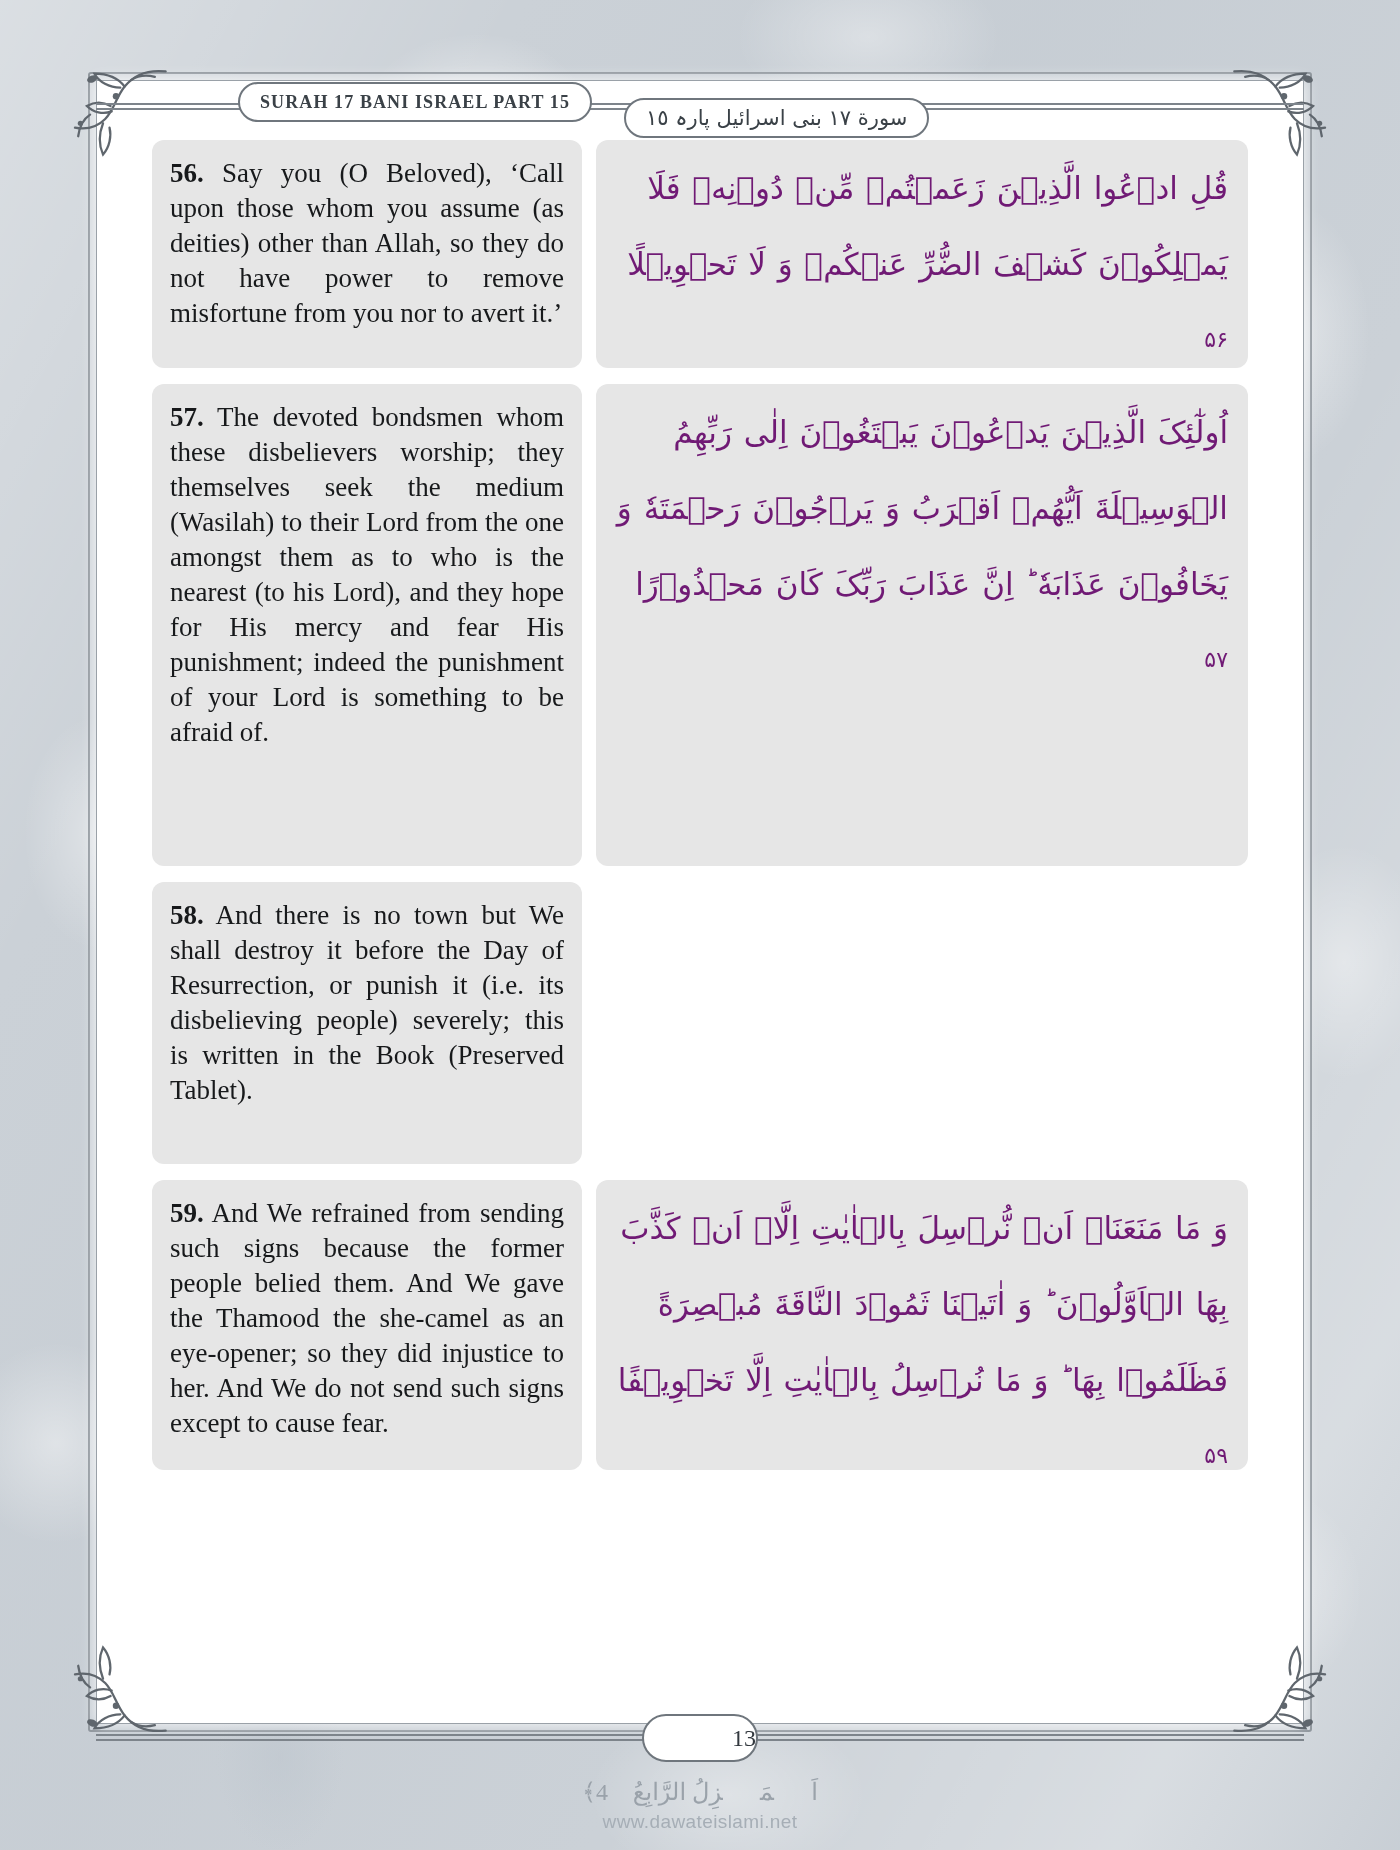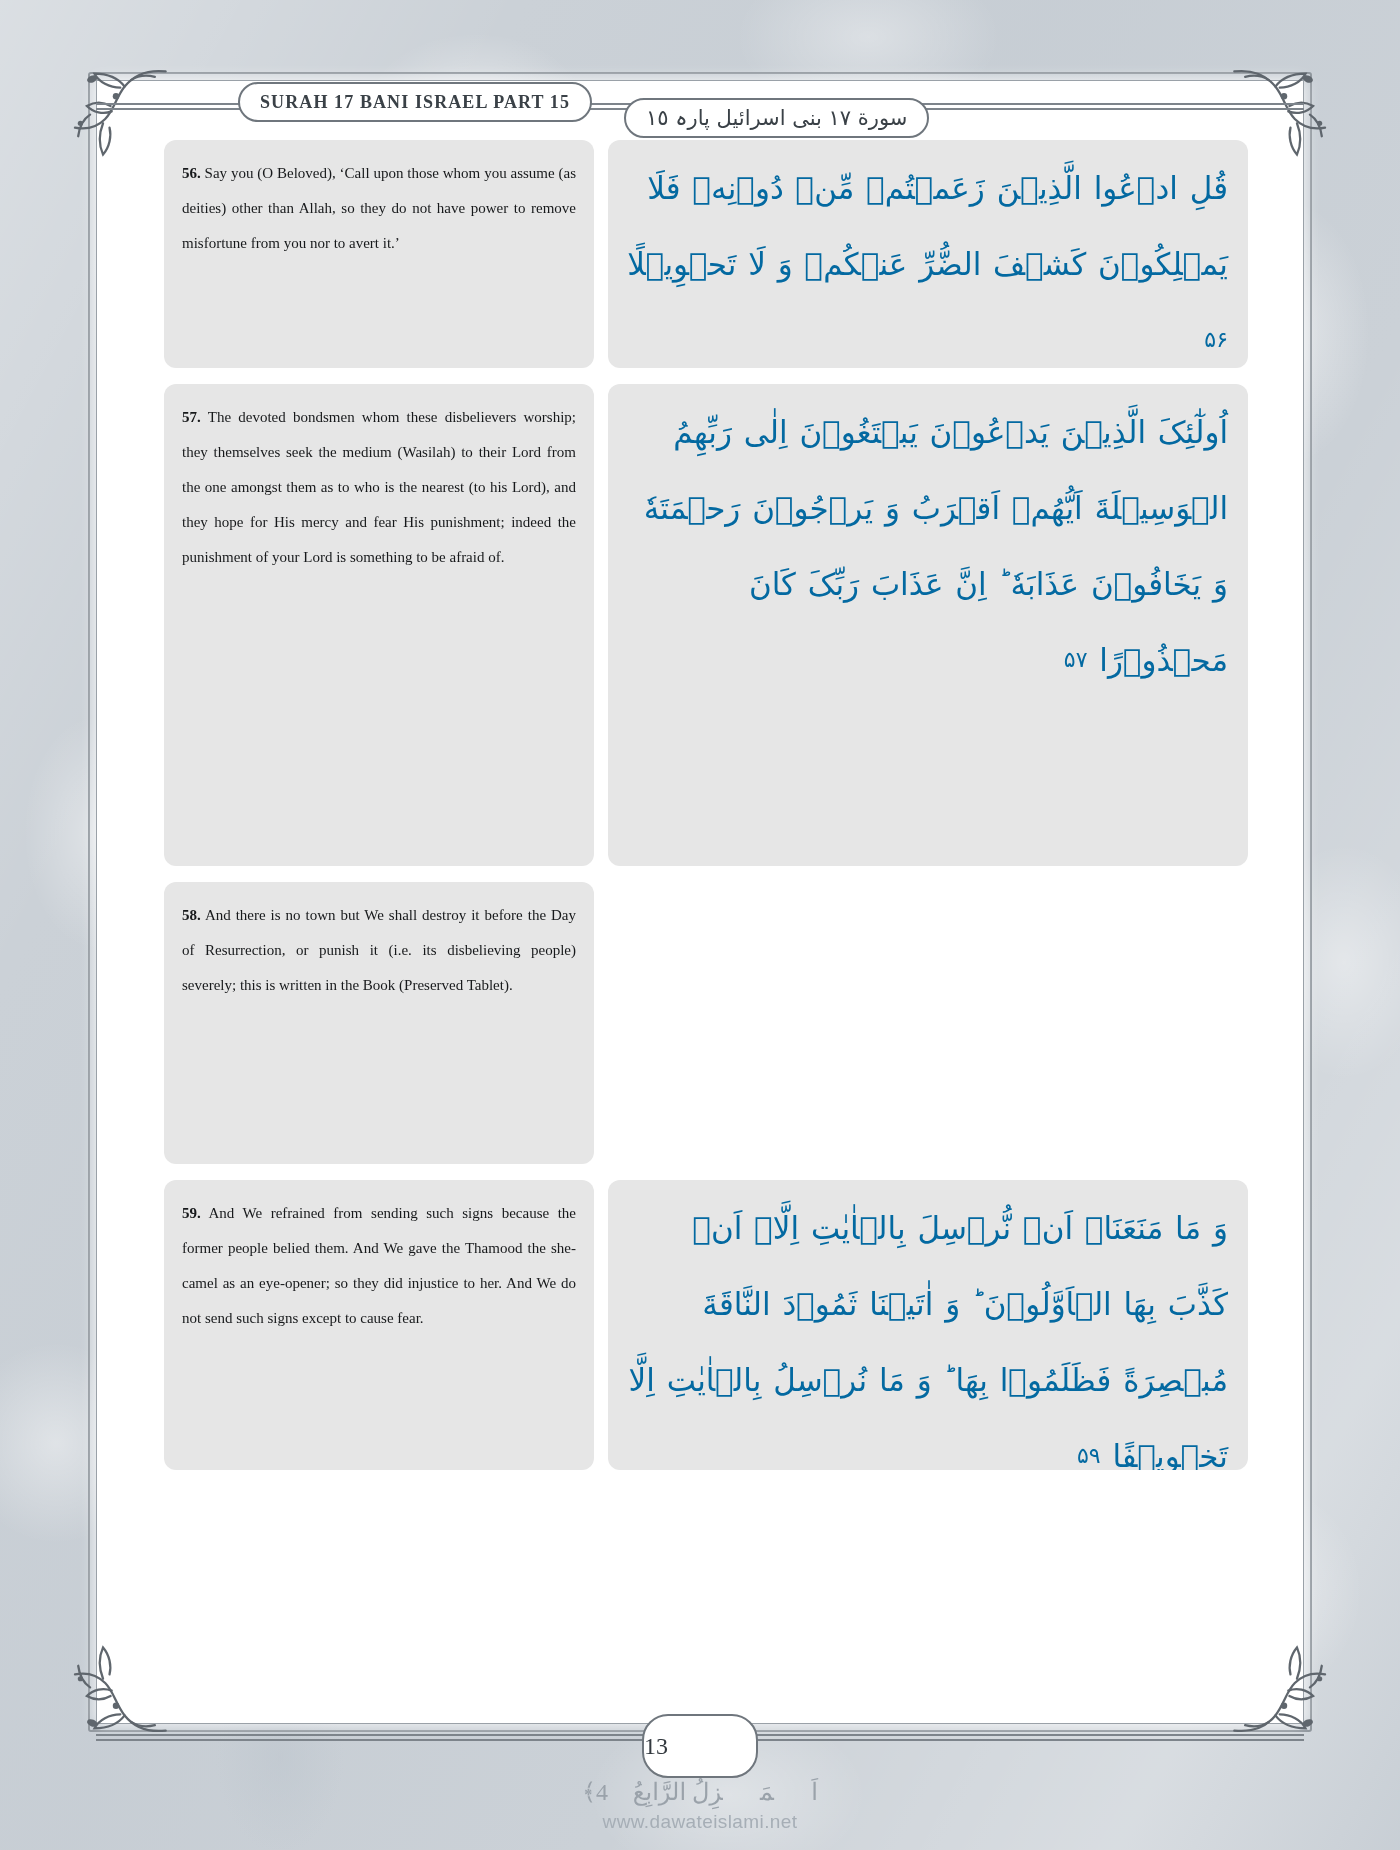--- a/index.html
+++ b/index.html
@@ -133,39 +133,38 @@
   .panel {
     background: #e6e6e6;
     border-radius: 12px;
     padding: 16px 18px;
     overflow: hidden;
   }
   .panel-en {
     width: 430px;
     flex: 0 0 430px;
     font-family: "Liberation Serif", serif;
-    font-size: 15px;
+    font-size: 27px;
     line-height: 35px;
     color: #17191b;
     text-align: justify;
     text-justify: inter-word;
     hyphens: none;
-    margin-left: 12px;
   }
   .panel-en .vnum {
     font-weight: 700;
   }
   .panel-ar {
     flex: 1 1 auto;
     direction: rtl;
     text-align: right;
     font-family: "DejaVu Sans", sans-serif;
     font-size: 31px;
     line-height: 76px;
-    color: #0369a1;
+    color: #701a75;
     padding: 10px 20px 10px 16px;
     letter-spacing: -0.5px;
     word-spacing: 2px;
   }
   .panel-ar .ayah-mark {
     font-size: 22px;
     vertical-align: 4px;
   }
 
   
@@ -182,27 +181,27 @@
     height: 7px;
     border-top: 2px solid #7d848b;
     border-bottom: 2px solid #7d848b;
   }
   #page-pill {
     position: absolute;
     left: 50%;
     transform: translateX(-50%);
     top: -2px;
     width: 116px;
-    height: 64px;
+    height: 48px;
     background: #ffffff;
     border: 2px solid #6f767d;
     border-radius: 26px;
     display: flex;
     align-items: center;
-    justify-content: flex-start;
+    justify-content: flex-end;
     font-family: "Liberation Serif", serif;
     font-size: 24px;
     color: #33393f;
   }
   
   #pill-tick {
     position: absolute;
     left: 50%;
     transform: translateX(-50%);
     top: -42px;

